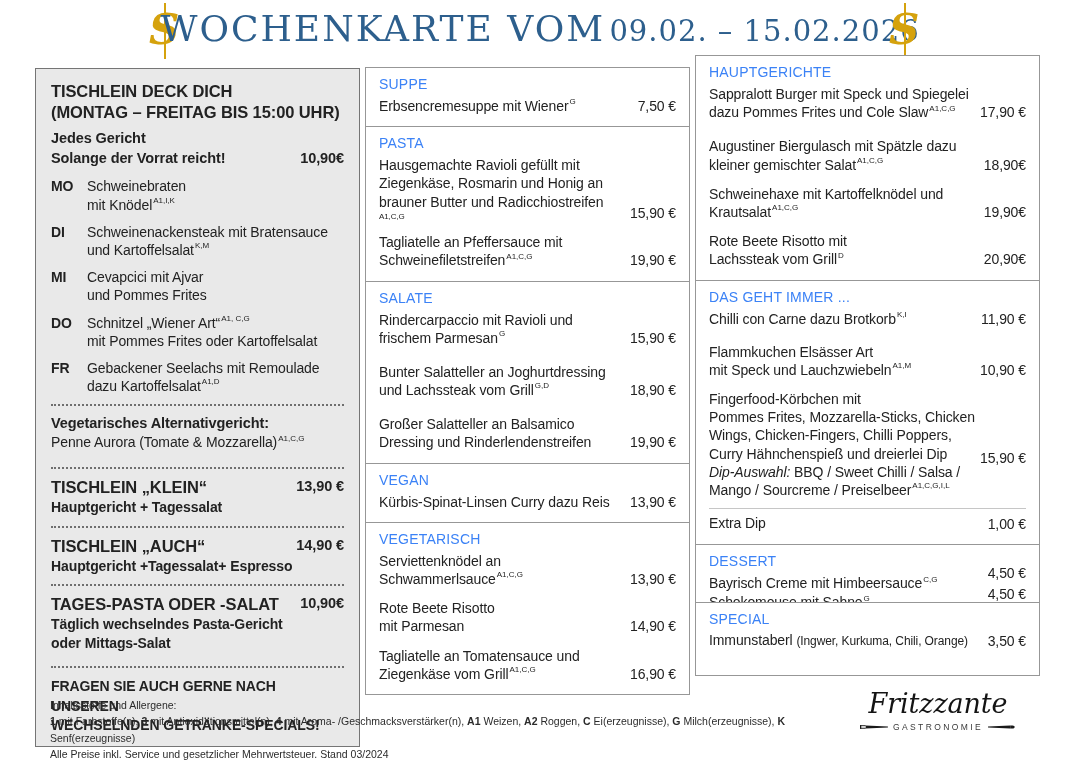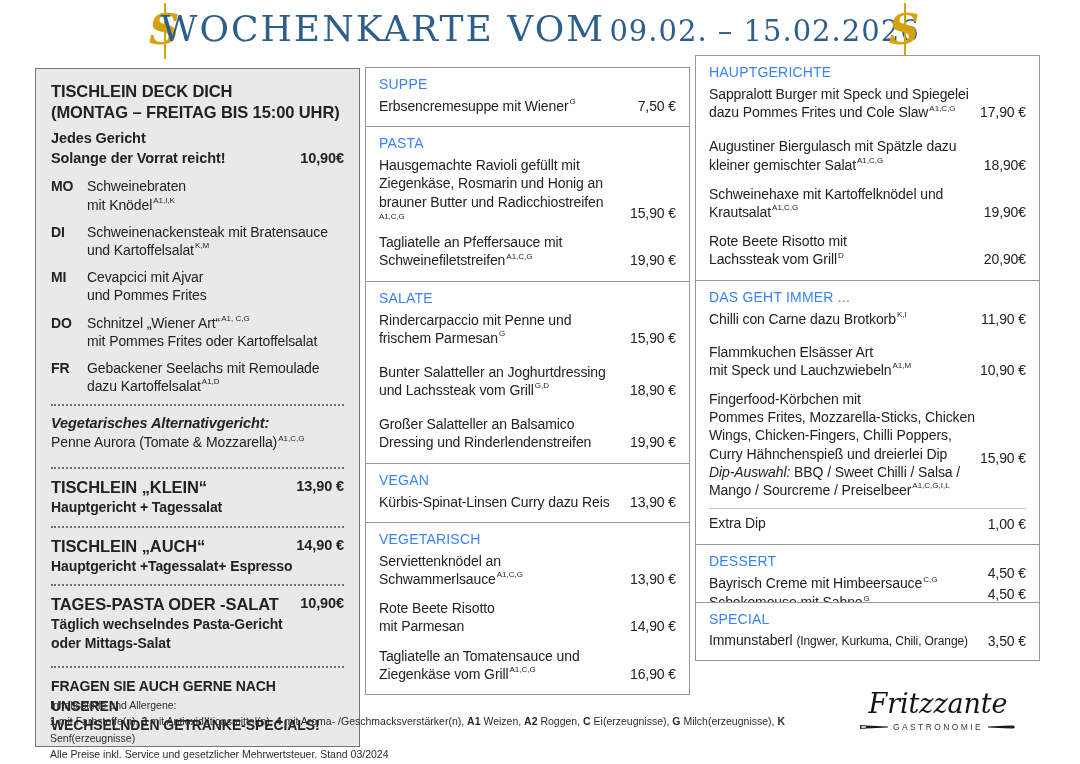--- a/index.html
+++ b/index.html
@@ -36,32 +36,32 @@
   .item-ff{position:relative;display:block;margin-top:11px;}
   .item-ff .price{position:absolute;right:0;top:59px;}
   .dip{font-style:italic;}
   
   .item-extra{border-top:1px solid #c6c6c6;margin-top:9px;padding-top:6px;
     display:flex;justify-content:space-between;}
   
   .sec-dessert{height:64px;overflow:hidden;}
   .dessert-prices{position:absolute;right:13px;top:18px;text-align:right;line-height:21px;}
   .sec-dessert .d-item{line-height:1.35;}
-  .sec-special{margin-top:-6px;background:#fff;padding-bottom:9px;}
+  .sec-special{margin-top:-6px;background:#fff;padding-bottom:24px;}
   .sp-row{display:flex;justify-content:space-between;align-items:baseline;margin-top:4px;}
   .sp-note{font-size:12px;}
   
   .lp-title{font-weight:bold;font-size:16.5px;line-height:1.25;}
   .lp-sub{font-weight:bold;font-size:14.5px;line-height:1.35;margin-top:7px;}
   .lp-subrow{display:flex;justify-content:space-between;font-weight:bold;font-size:14.5px;line-height:1.35;}
   .lp-price{font-weight:bold;}
   .day{display:grid;grid-template-columns:36px 1fr;margin-top:9px;line-height:1.3;}
   .day-code{font-weight:bold;}
   .dotted{border:none;border-top:2px dotted #6e6e6e;margin:9px 0;}
-  .veg-h{font-weight:bold;font-style:italic;font-size:14.5px;}
+  .veg-h{font-weight:bold;font-size:14.5px;}
   .veg-i{margin-top:2px;line-height:1.3;}
   .pack{margin-top:4px;}
   .pack-row{display:flex;justify-content:space-between;align-items:flex-start;}
   .pack-t{font-weight:bold;font-size:16.5px;}
   .pack-p{font-weight:bold;font-size:14.5px;}
   .pack-d{font-weight:bold;font-size:14px;line-height:1.3;margin-top:1px;}
   .lp-note{font-weight:bold;font-size:14px;line-height:1.4;margin-top:6px;}
   
   .footer-text{position:absolute;left:50px;top:697px;width:790px;font-size:10.5px;
     line-height:1.55;color:#2b2b2b;letter-spacing:0;}
@@ -206,21 +206,21 @@
         <div><span>Schweinefiletstreifen</span><sup>A1,C,G</sup></div>
       </div>
       <div class="price">19,90 €</div>
     </div>
   </section>
 
   <section class="sec">
     <h2 class="sec-h">SALATE</h2>
     <div class="item">
       <div class="lines">
-        <div><span>Rindercarpaccio mit Penne und</span></div>
+        <div><span>Rindercarpaccio mit Ravioli und</span></div>
         <div><span>frischem Parmesan</span><sup>G</sup></div>
       </div>
       <div class="price">15,90 €</div>
     </div>
     <div class="item" style="margin-top:16px">
       <div class="lines">
         <div><span>Bunter Salatteller an Joghurtdressing</span></div>
         <div><span>und Lachssteak vom Grill</span><sup>G,D</sup></div>
       </div>
       <div class="price">18,90 €</div>

